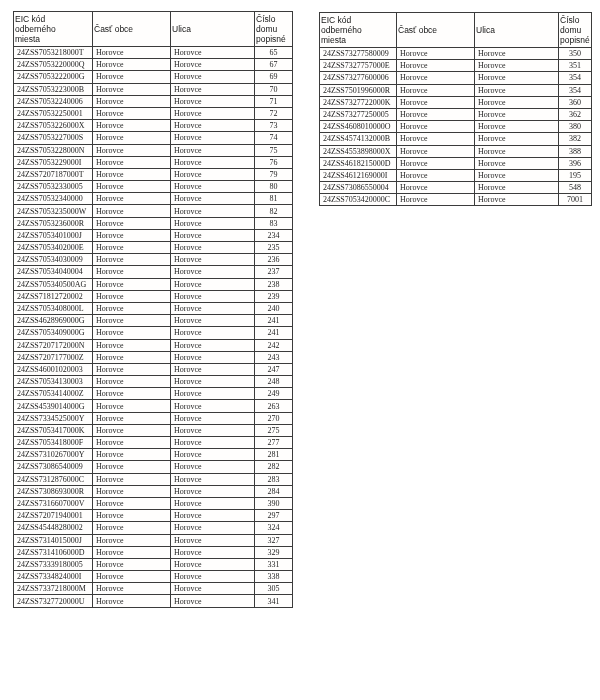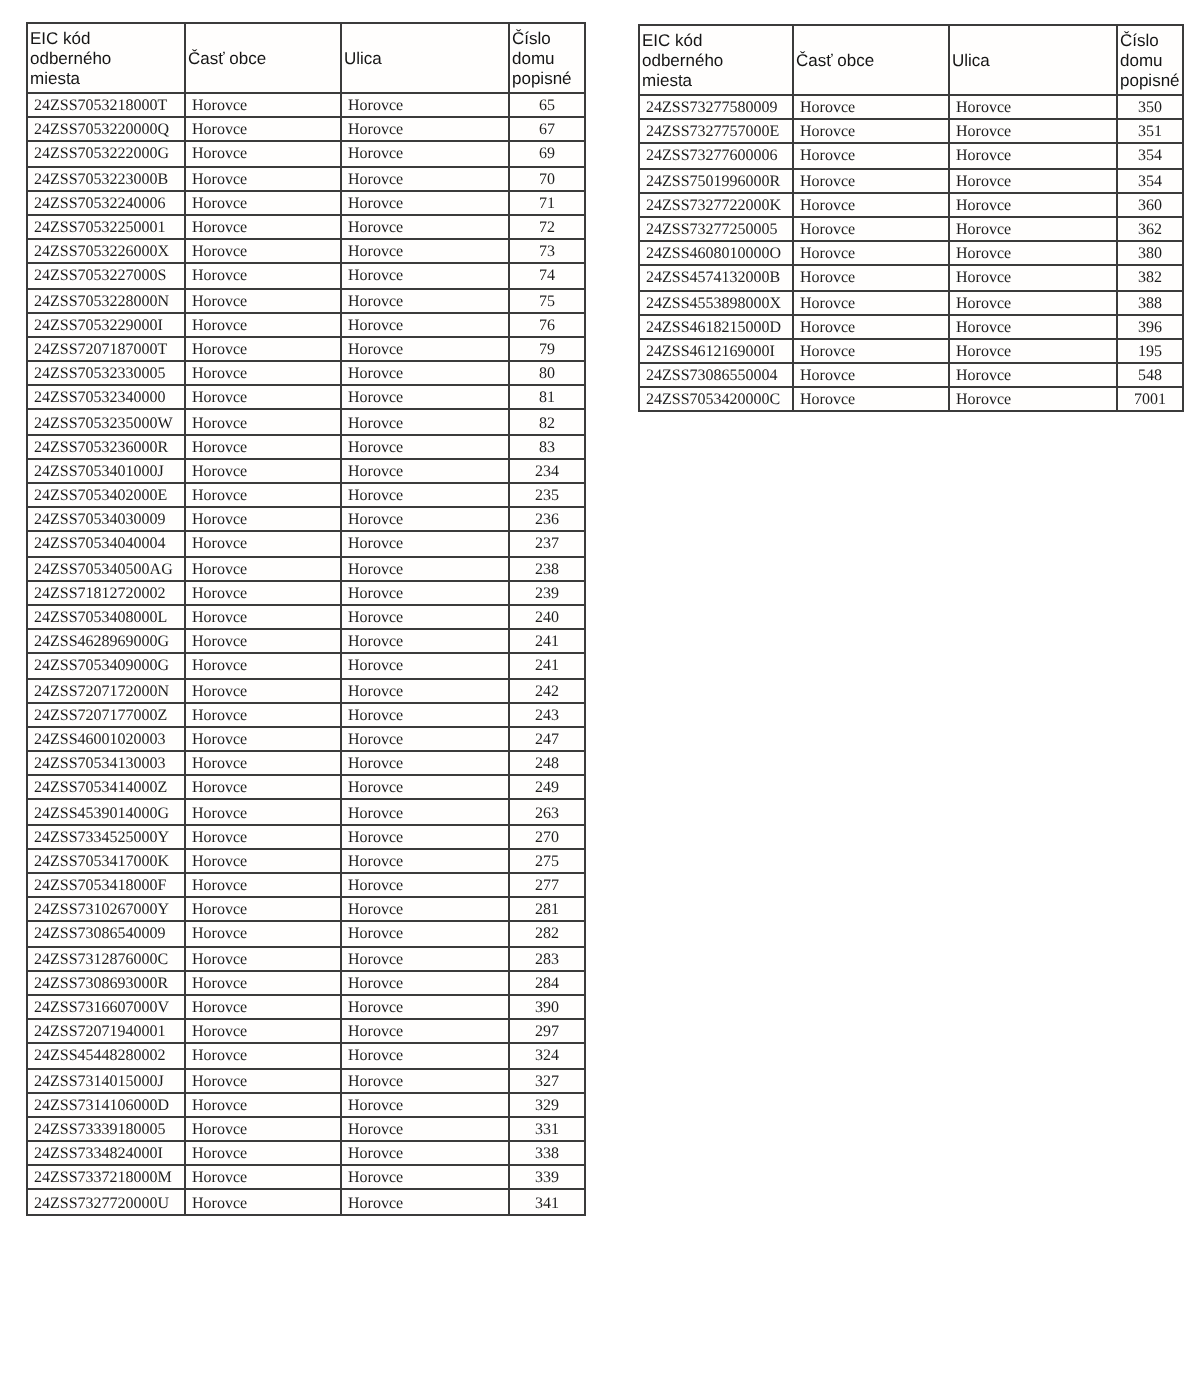--- a/index.html
+++ b/index.html
@@ -344,21 +344,21 @@
         <tr>
           <td class="c0">24ZSS7334824000I</td>
           <td class="c1">Horovce</td>
           <td class="c2">Horovce</td>
           <td class="c3">338</td>
         </tr>
         <tr>
           <td class="c0">24ZSS7337218000M</td>
           <td class="c1">Horovce</td>
           <td class="c2">Horovce</td>
-          <td class="c3">339</td>
+          <td class="c3">305</td>
         </tr>
         <tr>
           <td class="c0">24ZSS7327720000U</td>
           <td class="c1">Horovce</td>
           <td class="c2">Horovce</td>
           <td class="c3">341</td>
         </tr>
       </tbody>
     </table>
   <table class="eic-table t-right">

